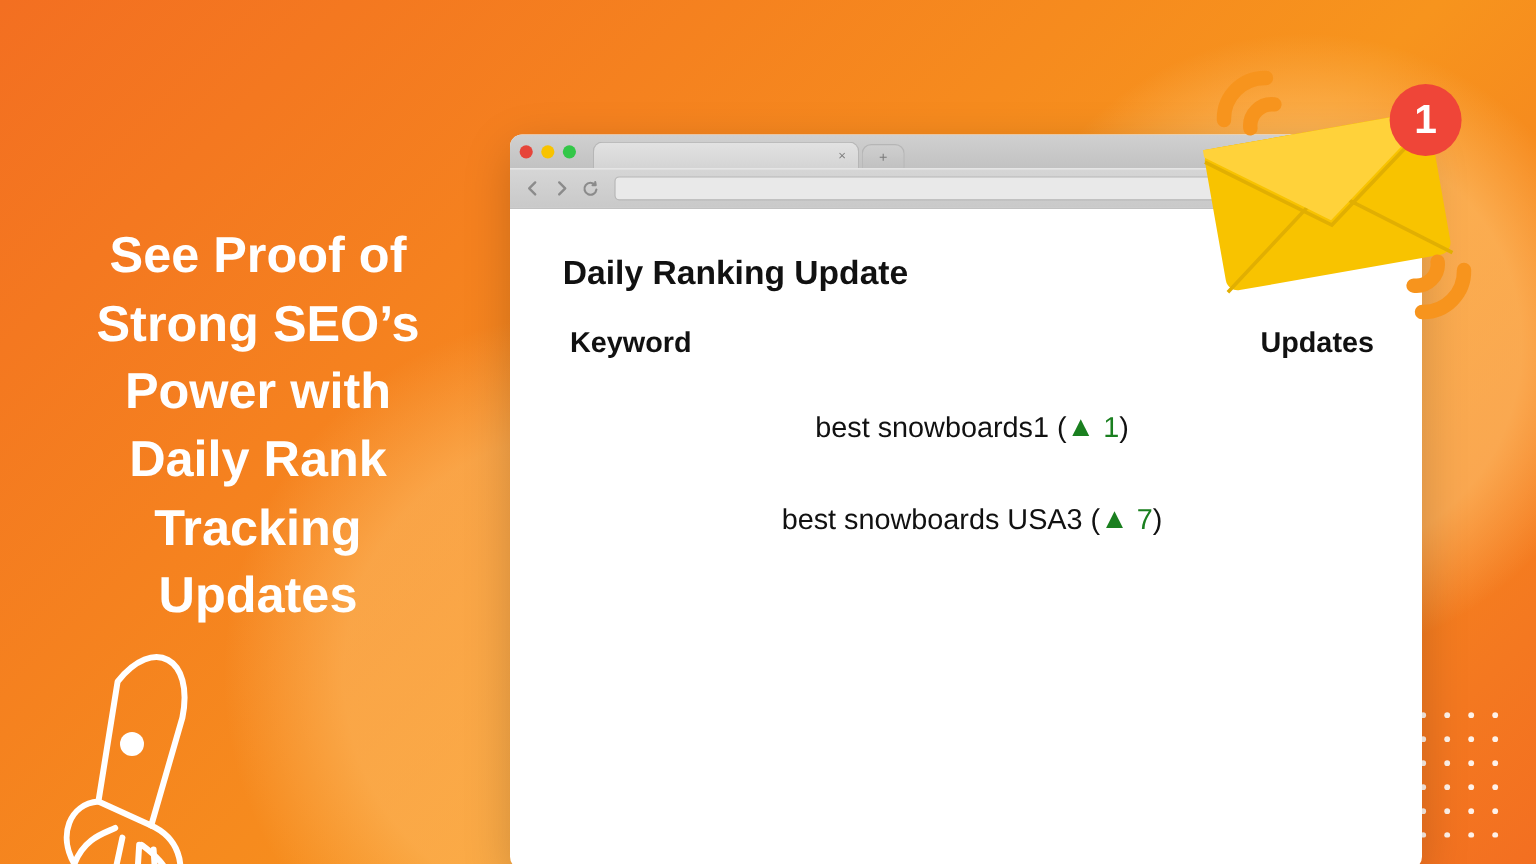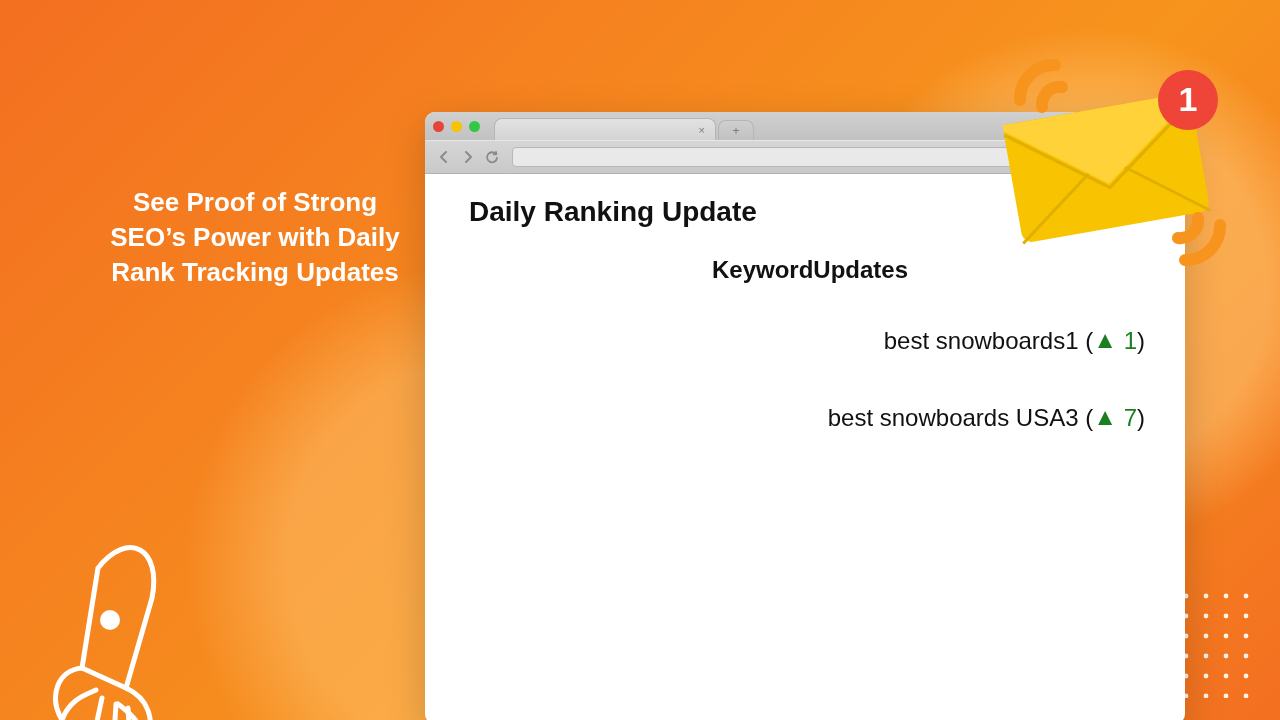--- a/index.html
+++ b/index.html
@@ -21,21 +21,21 @@
   html,body{margin:0;padding:0;width:1280px;height:720px;overflow:hidden;font-family:Arial,Helvetica,sans-serif}
   .stage{
     position:relative;width:1280px;height:720px;
     background:
       radial-gradient(circle at 85% 40%, rgba(255,200,120,.55) 0 180px, transparent 260px),
       radial-gradient(circle at 38% 78%, rgba(255,200,120,.45) 0 200px, transparent 300px),
       linear-gradient(135deg,var(--orange-b) 0%, var(--orange-a) 60%, var(--orange-b) 100%);
   }
   .headline{
     position:absolute;left:60px;top:185px;width:310px;color:#fff;
-    font-weight:800;font-size:26px;line-height:1.35;text-align:center;margin-left:40px;
+    font-weight:800;font-size:42px;line-height:1.35;text-align:center;
   }
   
   .rocket{position:absolute;left:30px;bottom:-30px}
   
   .dots{position:absolute;right:22px;bottom:22px}
   .dots circle{fill:#fff}
   
   .browser{
     position:absolute;left:425px;top:112px;width:760px;height:612px;
     border-radius:10px;overflow:hidden;background:#fff;
@@ -67,25 +67,25 @@
     display:flex;align-items:center;padding:0 12px;gap:12px;
   }
   .nav-ico{display:flex;align-items:center;gap:10px;color:#8b8b8b}
   .nav-ico svg{display:block}
   .addr{
     flex:1;height:18px;background:#e9e9e9;border:1px solid #b7b7b7;border-radius:4px;
   }
   .ham{display:flex;flex-direction:column;gap:3px}
   .ham span{width:16px;height:2px;background:#8b8b8b;border-radius:1px;display:block}
   
-  .content{padding:22px 34px 0 44px}
+  .content{padding:38px 34px 0 44px}
   .h1{font-weight:800;font-size:28px;color:#111;margin-bottom:28px}
   .table{width:100%}
-  .thead{display:flex;justify-content:center;font-weight:800;font-size:24px;color:#111;padding:0 6px 18px 6px}
-  .row{display:flex;justify-content:flex-end;align-items:center;font-size:24px;color:#111;padding:24px 6px}
+  .thead{display:flex;justify-content:space-between;font-weight:800;font-size:24px;color:#111;padding:0 6px 18px 6px}
+  .row{display:flex;justify-content:center;align-items:center;font-size:24px;color:#111;padding:24px 6px}
   .rank{color:#111}
   .chg{color:var(--up);font-weight:400}
   .chg.down{color:var(--down)}
   .tri{display:inline-block;vertical-align:1px}
   
   .mail{position:absolute;right:60px;top:70px}
   .arcs1{position:absolute;right:190px;top:45px}
   .arcs2{position:absolute;right:40px;top:210px;transform:rotate(180deg)}
 </style>
 </head>

